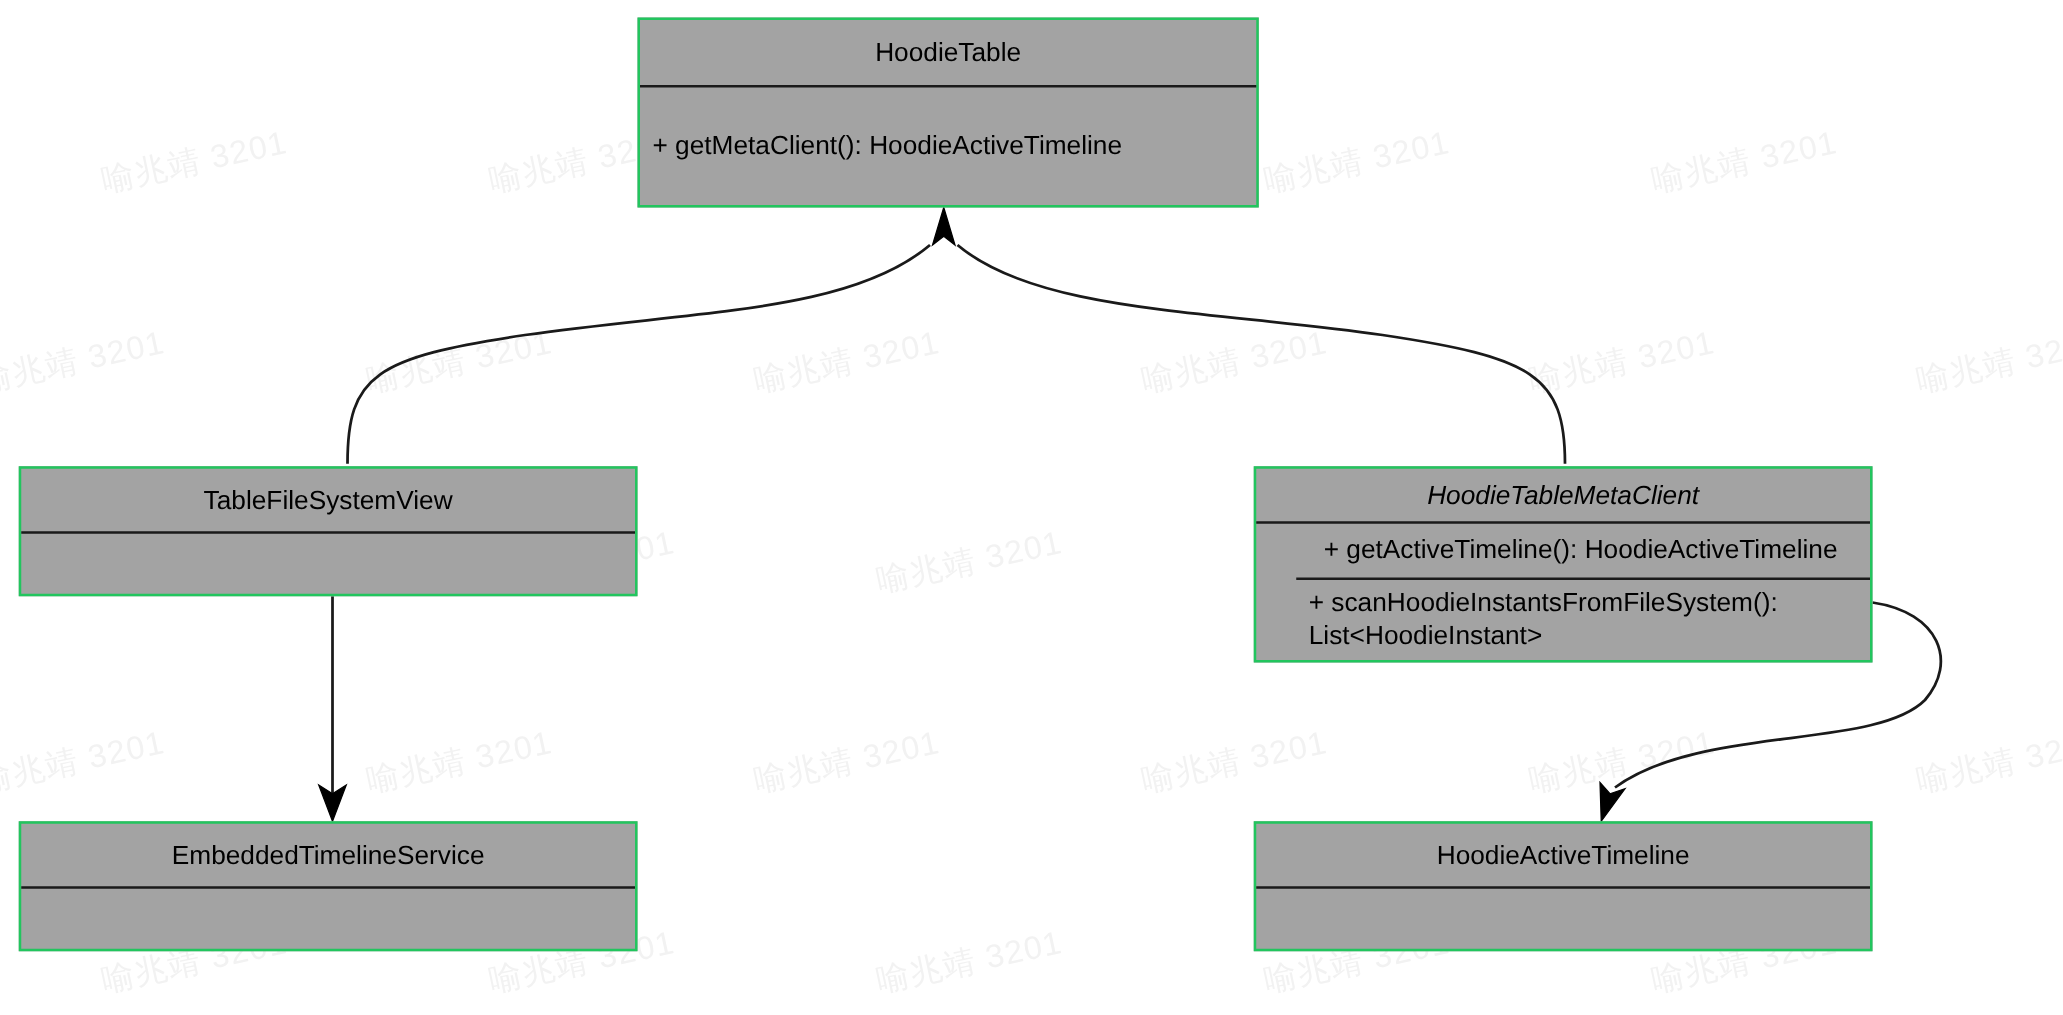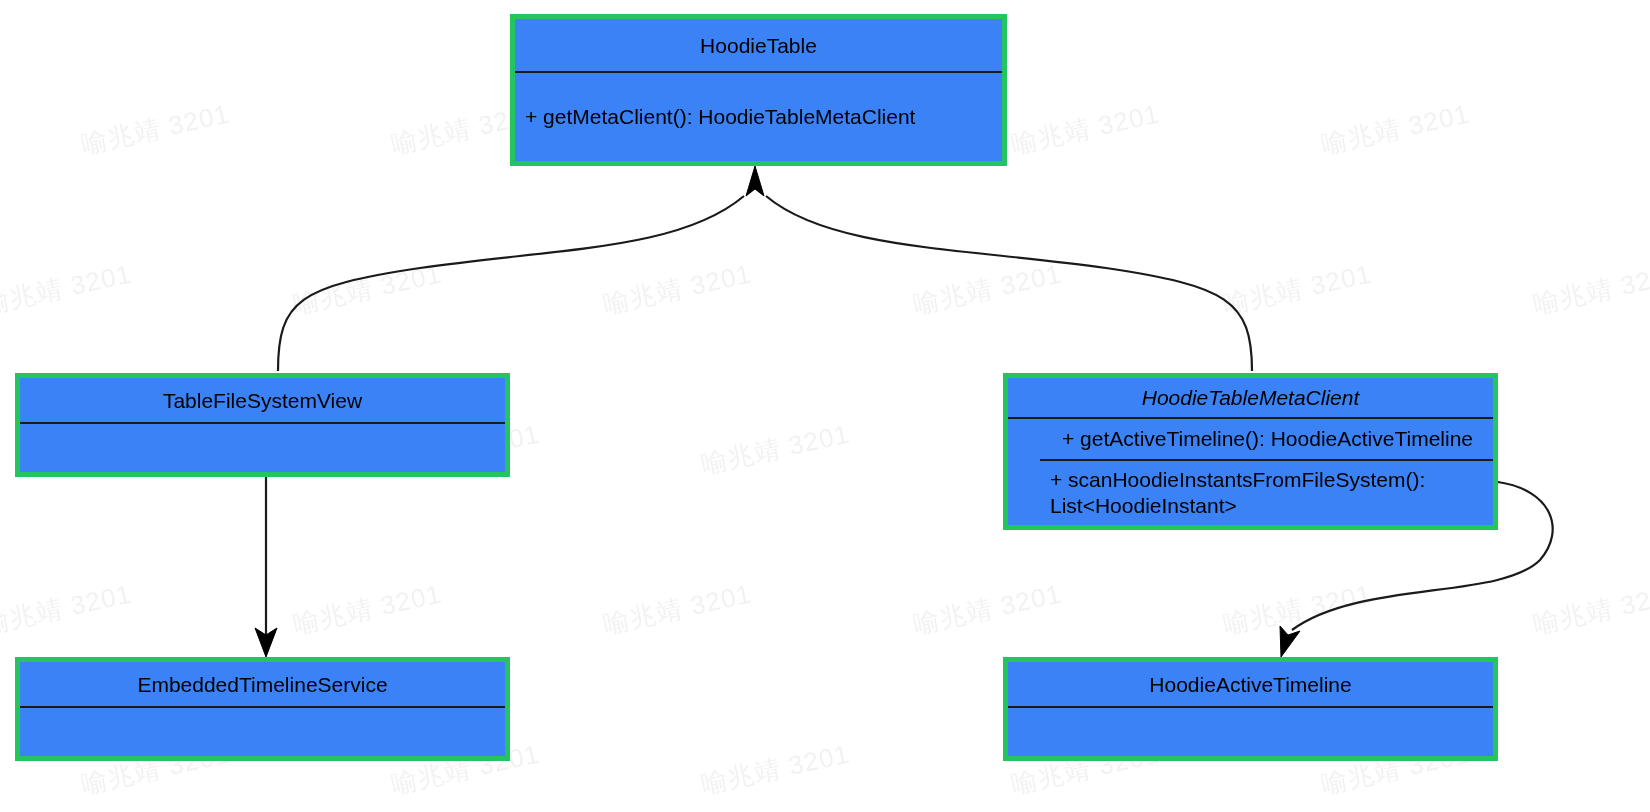--- a/index.html
+++ b/index.html
@@ -46,22 +46,22 @@
     width: 1650px;
     height: 812px;
     z-index: 1;
     pointer-events: none;
   }
 
   
   .uml-class {
     position: absolute;
     z-index: 2;
-    background: #3b82f6;
-    border: 5px solid #22c55e;
+    background: #a3a3a3;
+    border: 2px solid #22c55e;
     box-sizing: border-box;
     display: flex;
     flex-direction: column;
     justify-content: center;
   }
   .uml-name {
     text-align: center;
     font-size: 21px;
     color: #000000;
     line-height: 1;
@@ -160,21 +160,21 @@
     <line x1="266" y1="477" x2="266" y2="650" stroke="#1a1a1a" stroke-width="2.2"></line>
     <path d="M 266 657 L 255 628 L 266 635 L 277 628 Z" fill="#000000" stroke="#000000" stroke-width="1"></path>
 
     <path d="M 1498 482 C 1552 490 1566 530 1540 560 C 1500 600 1360 580 1292 630" fill="none" stroke="#1a1a1a" stroke-width="2.2"></path>
     <path d="M 1281 657 L 1280 626 L 1288 635 L 1300 631 Z" fill="#000000" stroke="#000000" stroke-width="1"></path>
   </svg>
 
   <div class="uml-class box-hoodie-table">
     <div class="uml-name">HoodieTable</div>
     <div class="uml-compartment">
-      <div class="uml-member">+ getMetaClient(): HoodieTableMetaClient</div>
+      <div class="uml-member">+ getMetaClient(): HoodieActiveTimeline</div>
     </div>
   </div>
 
   <div class="uml-class box-tablefilesystemview">
     <div class="uml-name">TableFileSystemView</div>
     <div class="uml-compartment empty"></div>
   </div>
 
   <div class="uml-class box-metaclient">
     <div class="uml-name">HoodieTableMetaClient</div>

